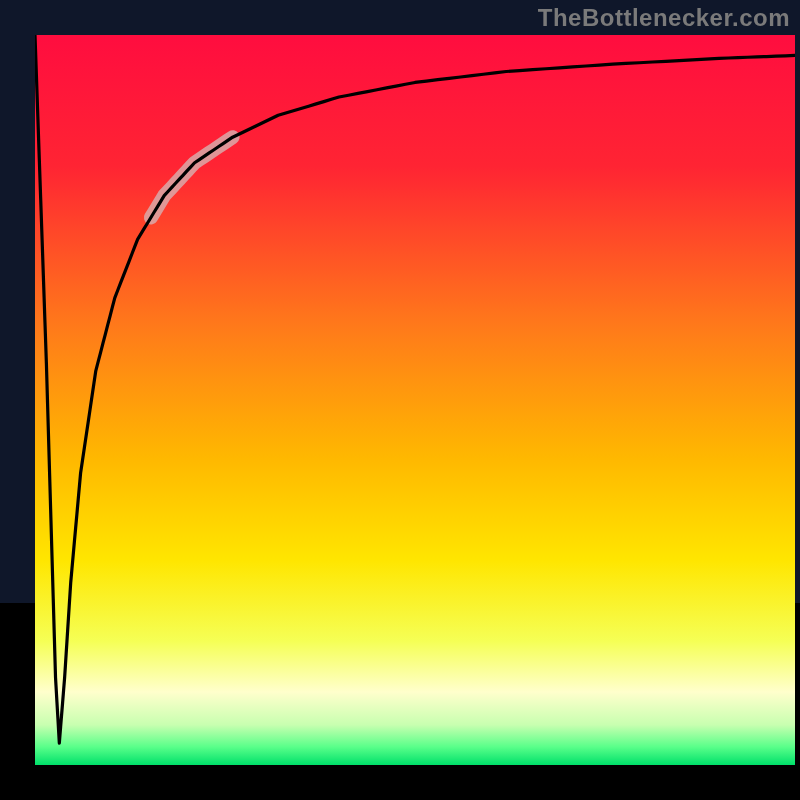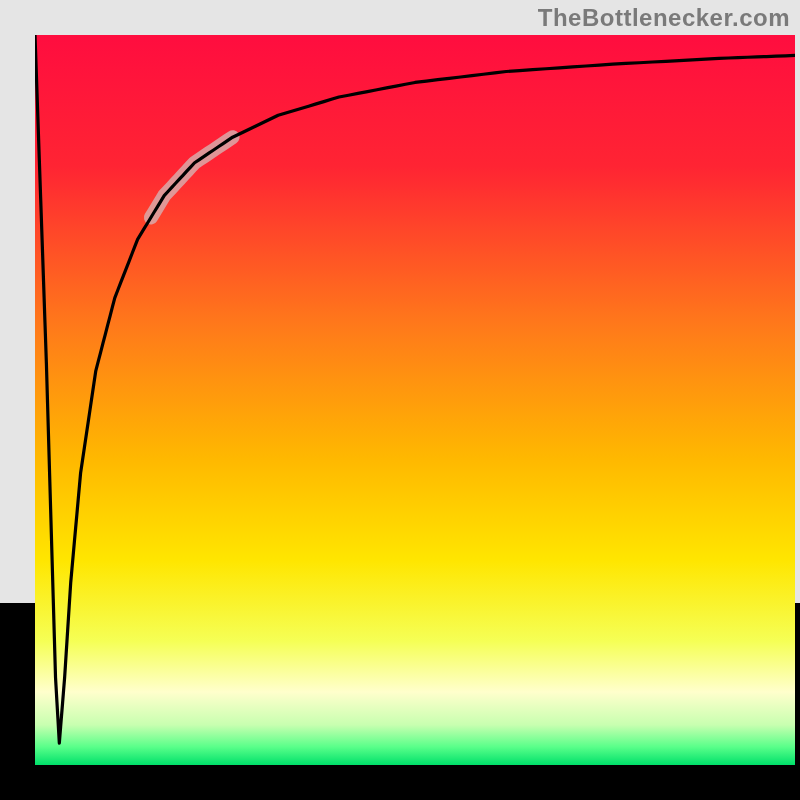--- a/index.html
+++ b/index.html
@@ -8,21 +8,21 @@
     width: 800px;
     height: 800px;
     overflow: hidden;
     background: #000;
     font-family: Arial, Helvetica, sans-serif;
   }
   .frame {
     position: relative;
     width: 800px;
     height: 603px;
-    background: #e5e5e5;
+    background: #0f172a;
   }
   .plot-area {
     position: absolute;
     left: 35px;
     top: 35px;
     width: 760px;
     height: 730px;
     overflow: hidden;
   }
   .gradient-bg {

